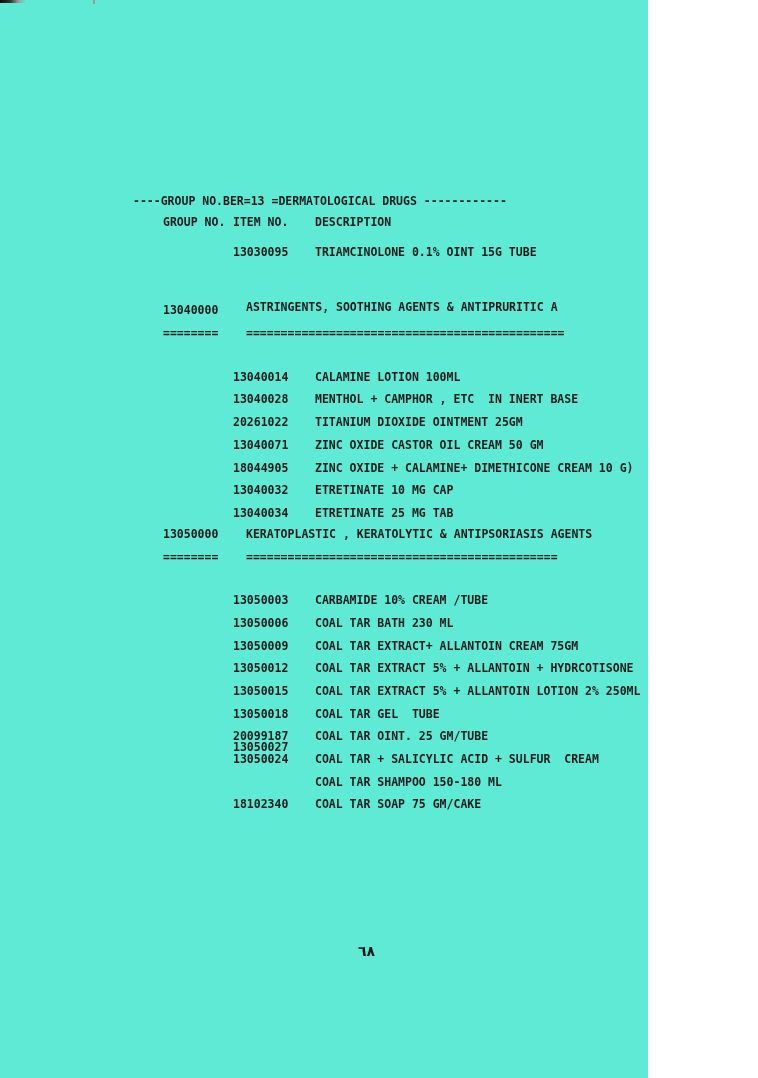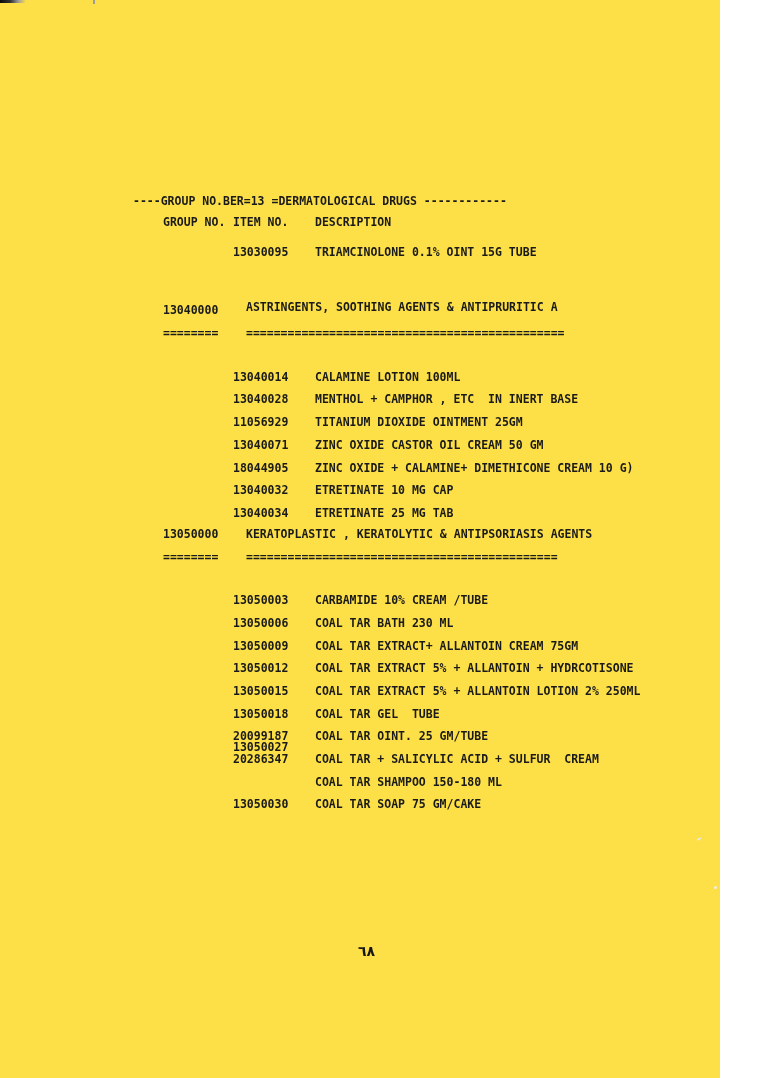--- a/index.html
+++ b/index.html
@@ -2,23 +2,23 @@
 <html><head>
 <meta charset="utf-8">
 <style>
   html, body {
     margin: 0;
     padding: 0;
     background: #ffffff;
   }
   .page {
     position: relative;
-    width: 720px;
+    width: 648px;
     height: 1078px;
-    background: #fde047;
+    background: #5eead4;
     overflow: hidden;
   }
   .txt {
     position: absolute;
     font-family: "DejaVu Sans Mono", "Liberation Mono", monospace;
     font-size: 11.5px;
     font-weight: bold;
     color: #1a1a1a;
     white-space: pre;
     line-height: 1;
@@ -85,21 +85,21 @@
     <span class="txt" style="top:372px;left:233px">13040014</span>
     <span class="txt" style="top:372px;left:315px">CALAMINE LOTION 100ML</span>
   </div>
 
   <div>
     <span class="txt" style="top:394px;left:233px">13040028</span>
     <span class="txt" style="top:394px;left:315px">MENTHOL + CAMPHOR , ETC  IN INERT BASE</span>
   </div>
 
   <div>
-    <span class="txt" style="top:417px;left:233px">11056929</span>
+    <span class="txt" style="top:417px;left:233px">20261022</span>
     <span class="txt" style="top:417px;left:315px">TITANIUM DIOXIDE OINTMENT 25GM</span>
   </div>
 
   <div>
     <span class="txt" style="top:440px;left:233px">13040071</span>
     <span class="txt" style="top:440px;left:315px">ZINC OXIDE CASTOR OIL CREAM 50 GM</span>
   </div>
 
   <div>
     <span class="txt" style="top:463px;left:233px">18044905</span>
@@ -155,31 +155,31 @@
     <span class="txt" style="top:709px;left:233px">13050018</span>
     <span class="txt" style="top:709px;left:315px">COAL TAR GEL  TUBE</span>
   </div>
 
   <div>
     <span class="txt" style="top:731px;left:233px">20099187</span>
     <span class="txt" style="top:731px;left:315px">COAL TAR OINT. 25 GM/TUBE</span>
   </div>
 
   <div>
-    <span class="txt" style="top:754px;left:233px">20286347</span>
+    <span class="txt" style="top:754px;left:233px">13050024</span>
     <span class="txt" style="top:754px;left:315px">COAL TAR + SALICYLIC ACID + SULFUR  CREAM</span>
   </div>
 
   <div>
     <span class="txt" style="top:742px;left:233px">13050027</span>
     <span class="txt" style="top:777px;left:315px">COAL TAR SHAMPOO 150-180 ML</span>
   </div>
 
   <div>
-    <span class="txt" style="top:799px;left:233px">13050030</span>
+    <span class="txt" style="top:799px;left:233px">18102340</span>
     <span class="txt" style="top:799px;left:315px">COAL TAR SOAP 75 GM/CAKE</span>
   </div>
 
   <div class="txt pagenum" style="top:944px;left:358px">٦٨</div>
 
   <div class="artifact speck-1"></div>
   <div class="artifact speck-2"></div>
 
 </div>
 

